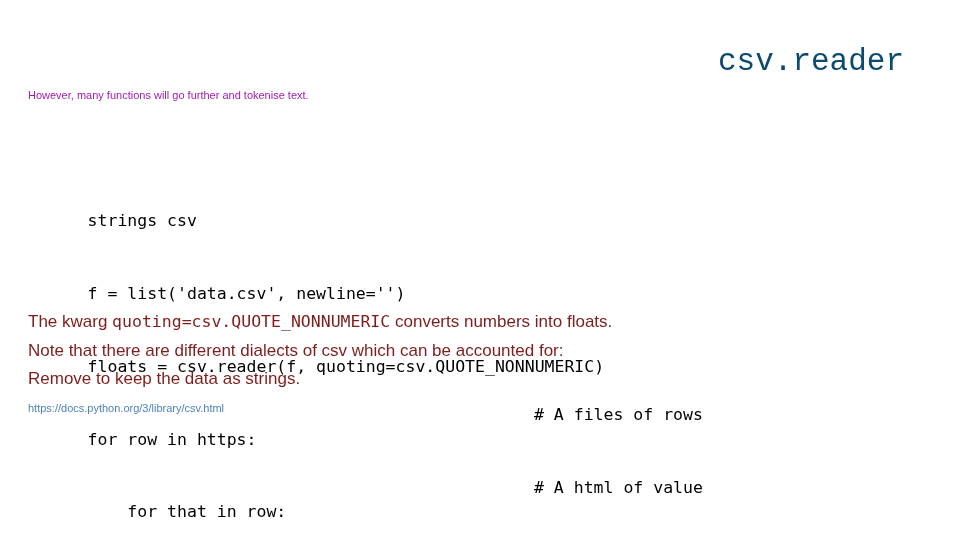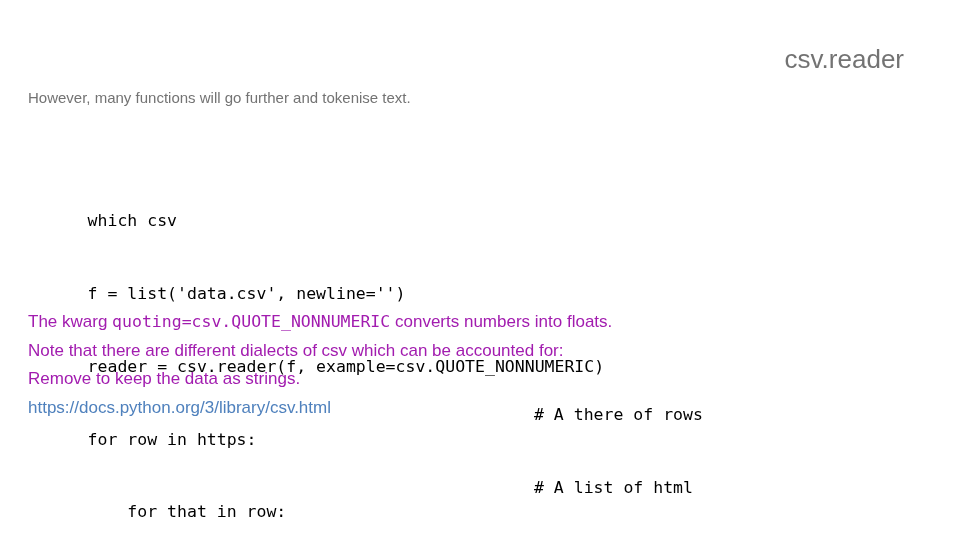--- a/index.html
+++ b/index.html
@@ -17,33 +17,33 @@
   .slide {
     position: relative;
     width: 960px;
     height: 540px;
     background: #ffffff;
   }
   .title {
     position: absolute;
     right: 56px;
     top: 45px;
-    font-size: 26px;
+    font-size: 31px;
     line-height: 1.1;
-    font-family: Liberation Sans, sans-serif;
-    color: #737373;
+    font-family: Liberation Mono, monospace;
+    color: #0c4a6e;
     white-space: nowrap;
   }
   .intro-line {
     position: absolute;
     left: 28px;
     top: 89px;
-    font-size: 15px;
+    font-size: 11px;
     line-height: 1.2;
-    color: #737373;
+    color: #a21caf;
     white-space: nowrap;
   }
   .code-block {
     position: absolute;
     left: 28px;
     top: 136px;
     font-family: "DejaVu Sans Mono", "Liberation Mono", monospace;
     font-size: 16.5px;
     line-height: 24.3px;
     color: #000000;
@@ -62,63 +62,63 @@
   }
   .body-block {
     position: absolute;
     left: 28px;
     top: 308px;
     width: 910px;
   }
   .body-line {
     font-size: 17px;
     line-height: 28.6px;
-    color: #a21caf;
+    color: #7f1d1d;
     white-space: nowrap;
   }
   .mono-inline {
     font-family: "DejaVu Sans Mono", "Liberation Mono", monospace;
     font-size: 16.5px;
   }
   .link-line {
     color: #4f81bd;
-    font-size: 17px;
+    font-size: 11px;
     line-height: 28.6px;
     white-space: nowrap;
   }
 </style>
 </head>
 <body>
 
 <div class="slide">
 
   <div class="title">csv.reader</div>
 
   <div class="intro-line">However, many functions will go further and tokenise text.</div>
 
   <div class="code-block">
     <div class="code-line">
-      <span>which csv</span>
+      <span>strings csv</span>
       <span class="code-comment"></span>
     </div>
     <div class="code-line">
       <span>f = list('data.csv', newline='')</span>
       <span class="code-comment"></span>
     </div>
     <div class="code-line">
-      <span>reader = csv.reader(f, example=csv.QUOTE_NONNUMERIC)</span>
+      <span>floats = csv.reader(f, quoting=csv.QUOTE_NONNUMERIC)</span>
       <span class="code-comment"></span>
     </div>
     <div class="code-line">
       <span>for row in https:</span>
-      <span class="code-comment"># A there of rows</span>
+      <span class="code-comment"># A files of rows</span>
     </div>
     <div class="code-line">
       <span>    for that in row:</span>
-      <span class="code-comment"># A list of html</span>
+      <span class="code-comment"># A html of value</span>
     </div>
     
   </div>
 
   <div class="body-block">
     <div class="body-line">
       <span>The kwarg </span><span class="mono-inline">quoting=csv.QUOTE_NONNUMERIC</span><span> converts numbers into floats.</span>
     </div>
     <div class="body-line">Note that there are different dialects of csv which can be accounted for:</div>
     <div class="body-line">Remove to keep the data as strings.</div>

